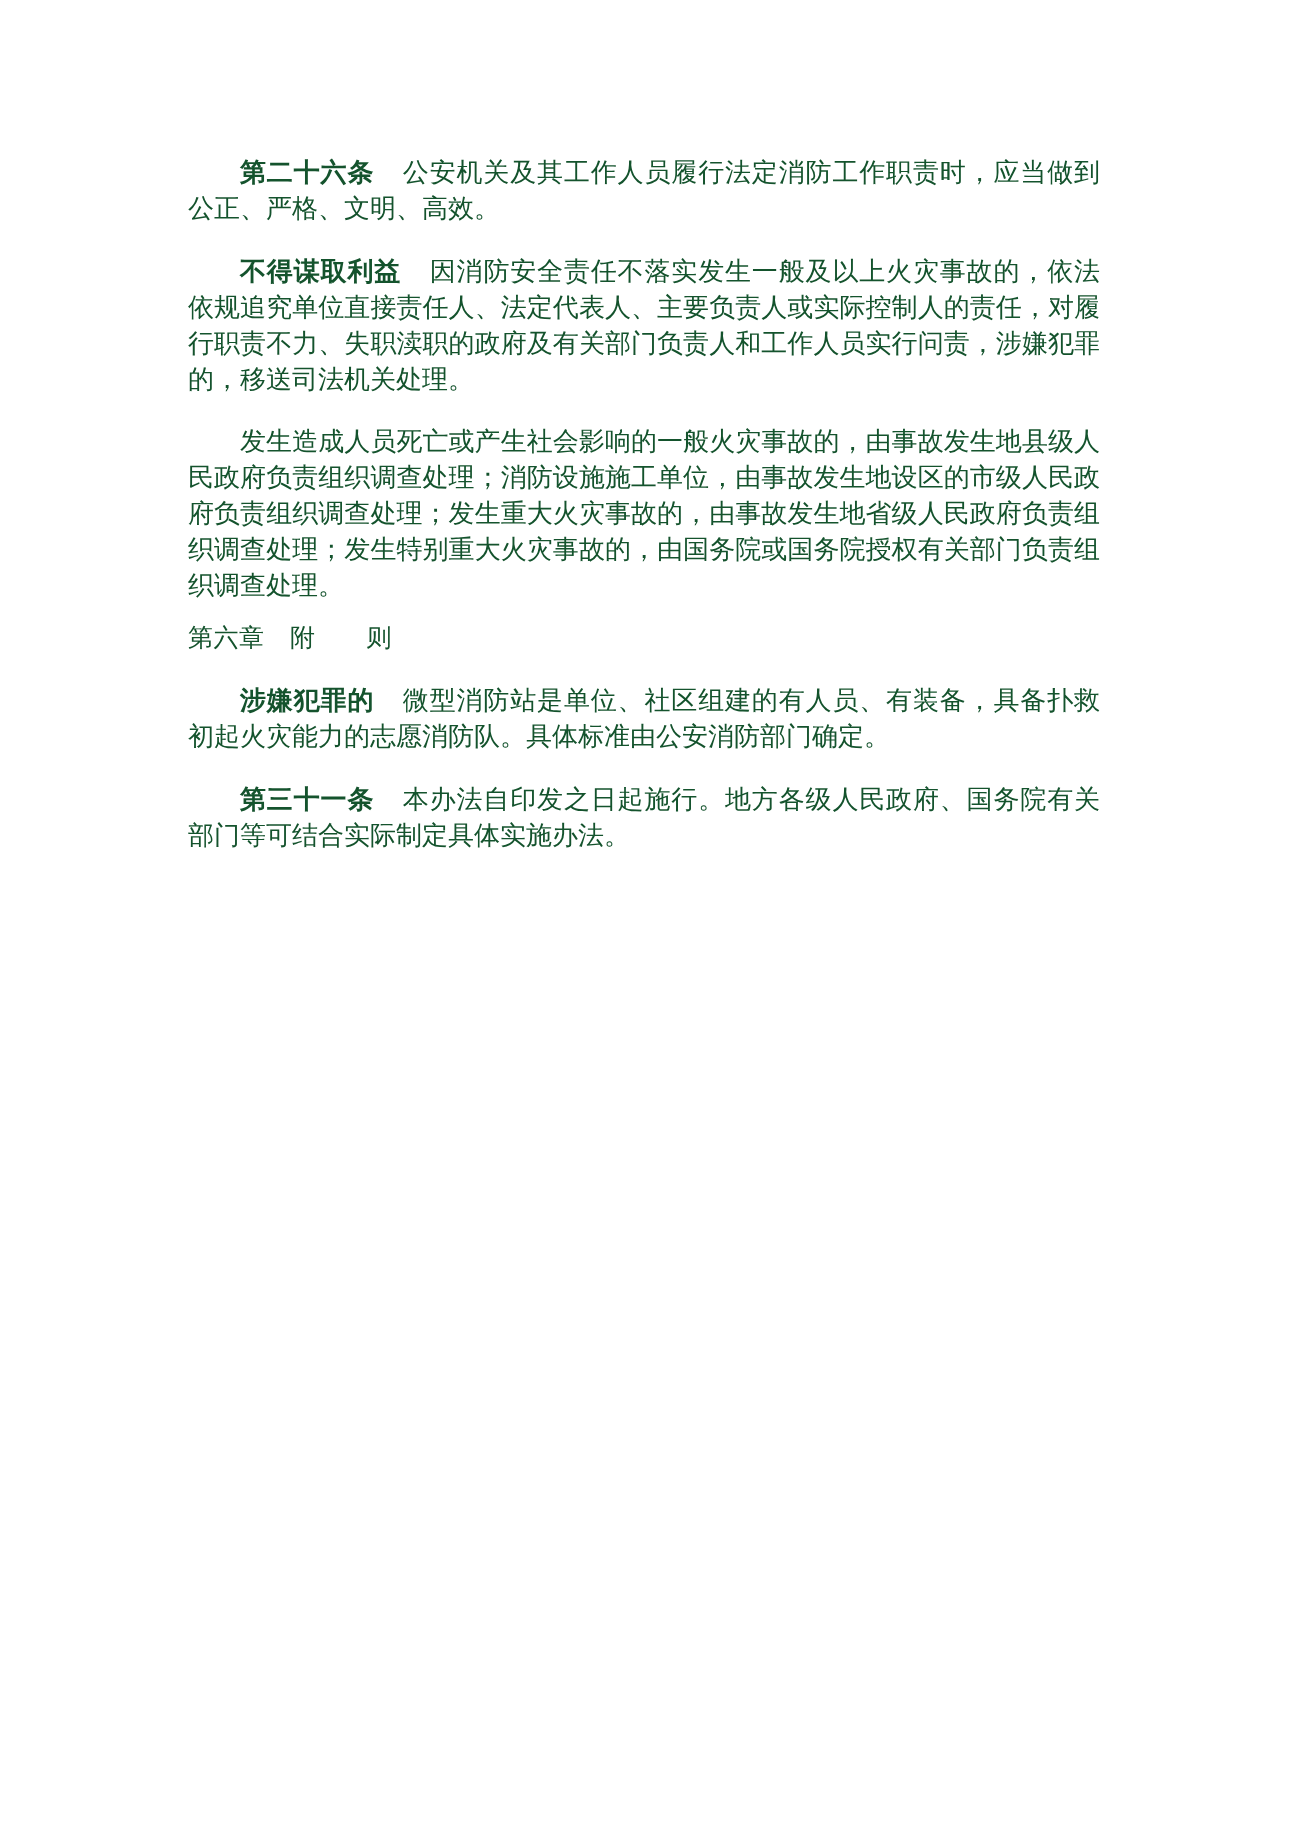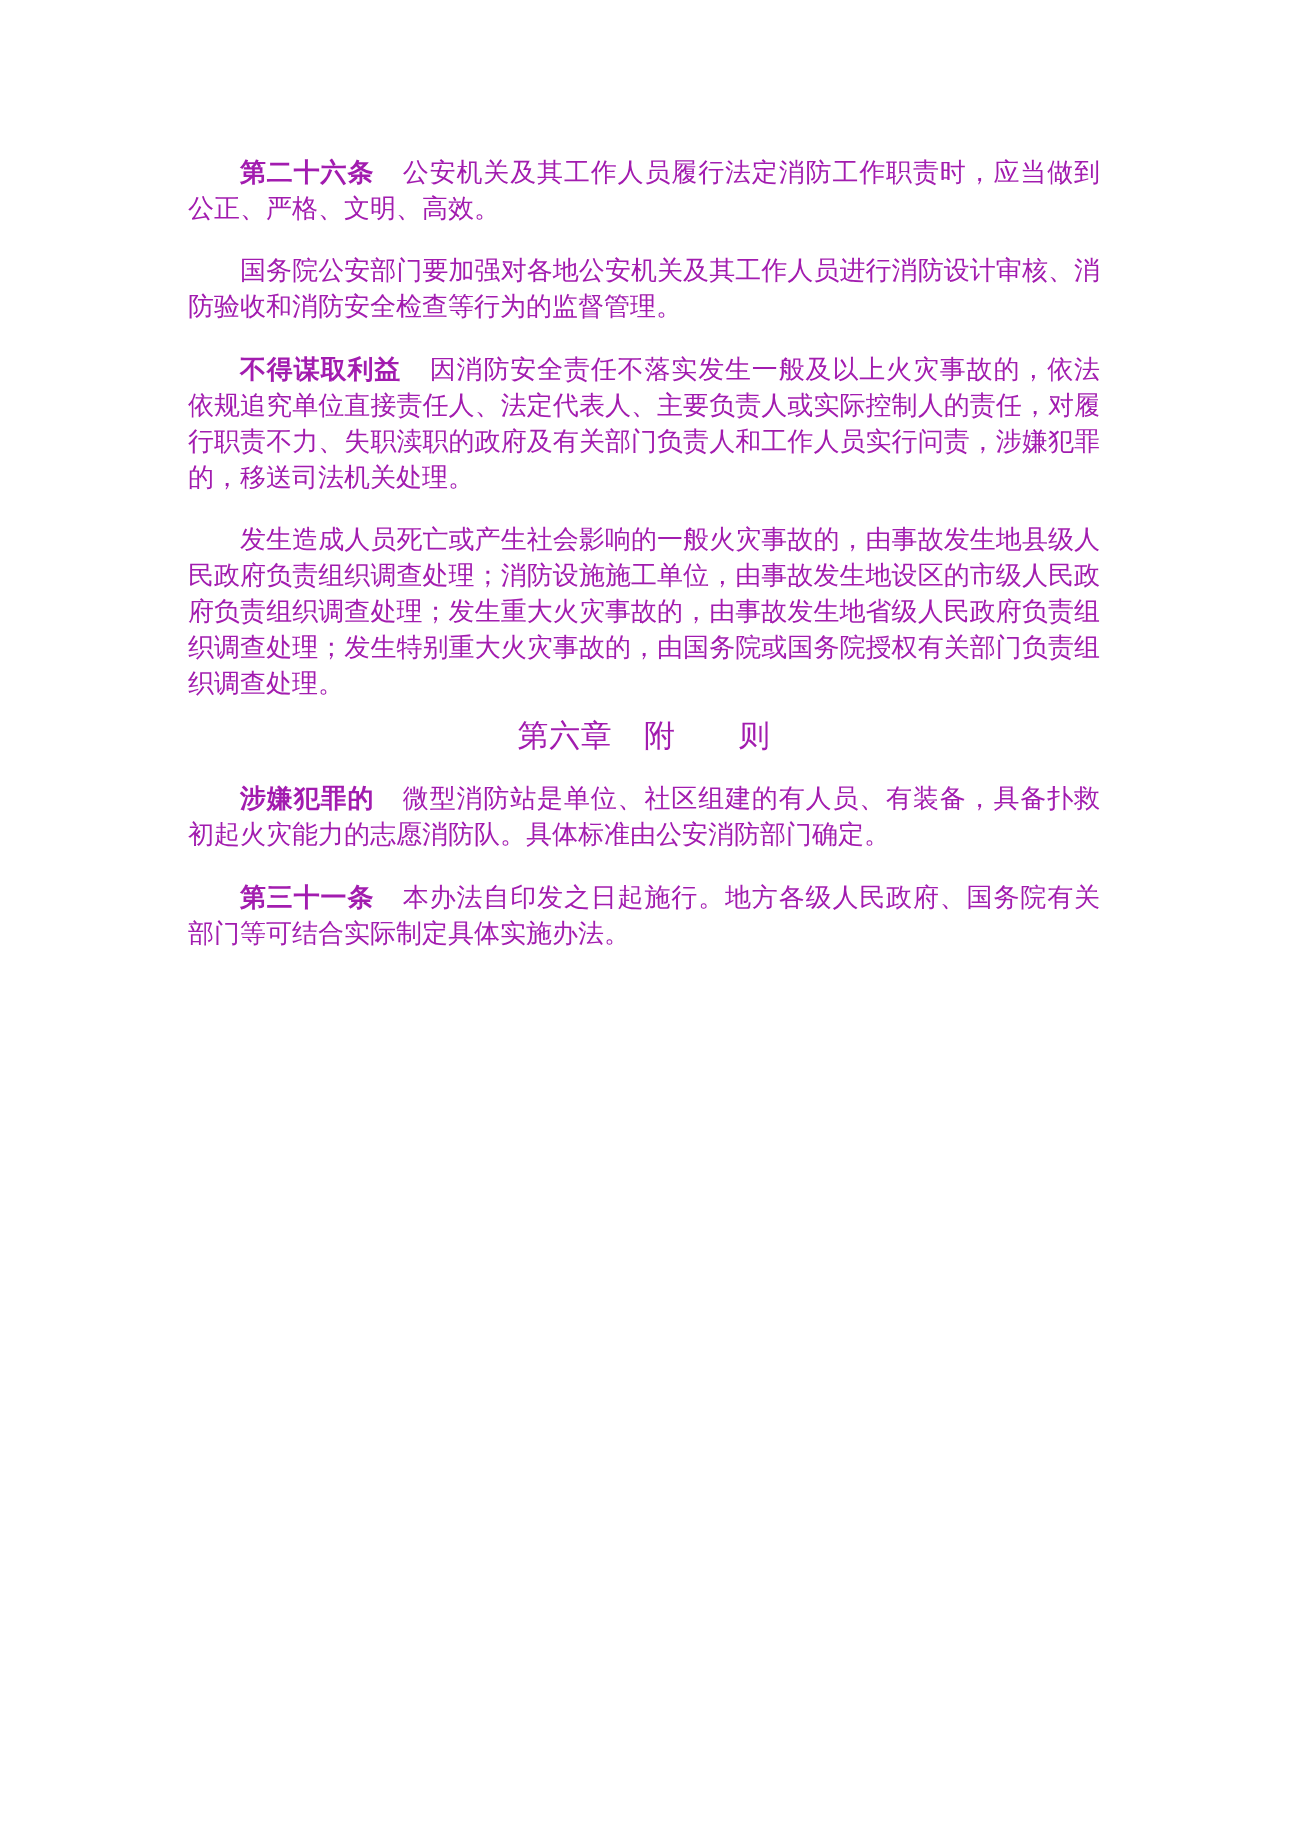--- a/index.html
+++ b/index.html
@@ -10,58 +10,56 @@
   .page {
     position: relative;
     width: 1290px;
     height: 1811px;
     margin: 0 auto;
     background: #ffffff;
     box-sizing: border-box;
     padding: 154px 190px 0 188px;
     overflow: hidden;
     font-family: "Liberation Serif", "DejaVu Serif", serif;
-    color: #a21caf;
+    color: #14532d;
   }
   .para {
     margin: 26px 0 0 0;
     font-size: 26px;
     line-height: 36px;
     text-indent: 2em;
     text-align: justify;
     text-justify: inter-ideograph;
     letter-spacing: 0;
   }
   .para:first-child {
     margin-top: 0;
   }
   .art-head {
     font-weight: 700;
     font-family: "Liberation Sans", "DejaVu Sans", sans-serif;
     padding-right: 1.1em;
   }
   .chapter-heading {
     margin: 16px 0 8px 0;
-    font-size: 31px;
+    font-size: 25px;
     line-height: 36px;
     font-weight: 400;
-    text-align: center;
     text-indent: 0;
     letter-spacing: 0.02em;
   }
 </style>
 </head>
 <body>
 
 <div class="page">
 
   <p class="para"><span class="art-head">第二十六条</span><span>公安机关及其工作人员履行法定消防工作职责时，应当做到公正、严格、文明、高效。</span></p>
 
 
-  <p class="para"><span>国务院公安部门要加强对各地公安机关及其工作人员进行消防设计审核、消防验收和消防安全检查等行为的监督管理。</span></p>
 
 
   <p class="para"><span class="art-head">不得谋取利益</span><span>因消防安全责任不落实发生一般及以上火灾事故的，依法依规追究单位直接责任人、法定代表人、主要负责人或实际控制人的责任，对履行职责不力、失职渎职的政府及有关部门负责人和工作人员实行问责，涉嫌犯罪的，移送司法机关处理。</span></p>
 
   <p class="para"><span>发生造成人员死亡或产生社会影响的一般火灾事故的，由事故发生地县级人民政府负责组织调查处理；消防设施施工单位，由事故发生地设区的市级人民政府负责组织调查处理；发生重大火灾事故的，由事故发生地省级人民政府负责组织调查处理；发生特别重大火灾事故的，由国务院或国务院授权有关部门负责组织调查处理。</span></p>
 
   <p class="para chapter-heading">第六章　附　　则</p>
 
 
   <p class="para"><span class="art-head">涉嫌犯罪的</span><span>微型消防站是单位、社区组建的有人员、有装备，具备扑救初起火灾能力的志愿消防队。具体标准由公安消防部门确定。</span></p>

